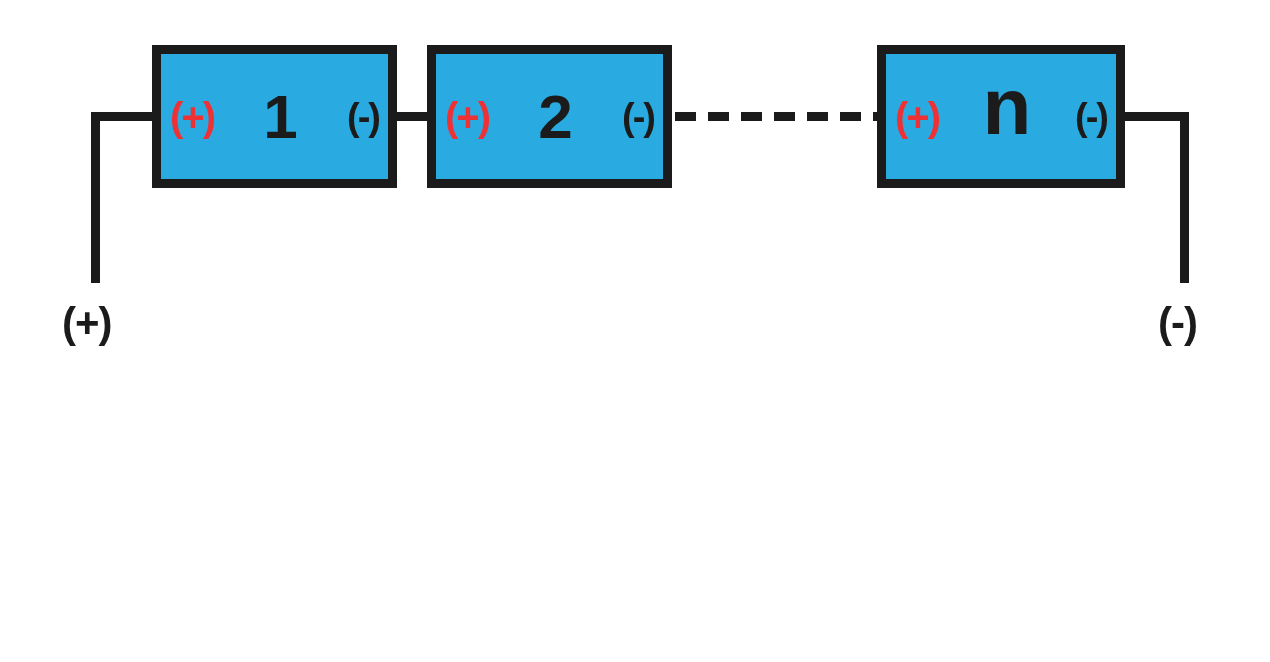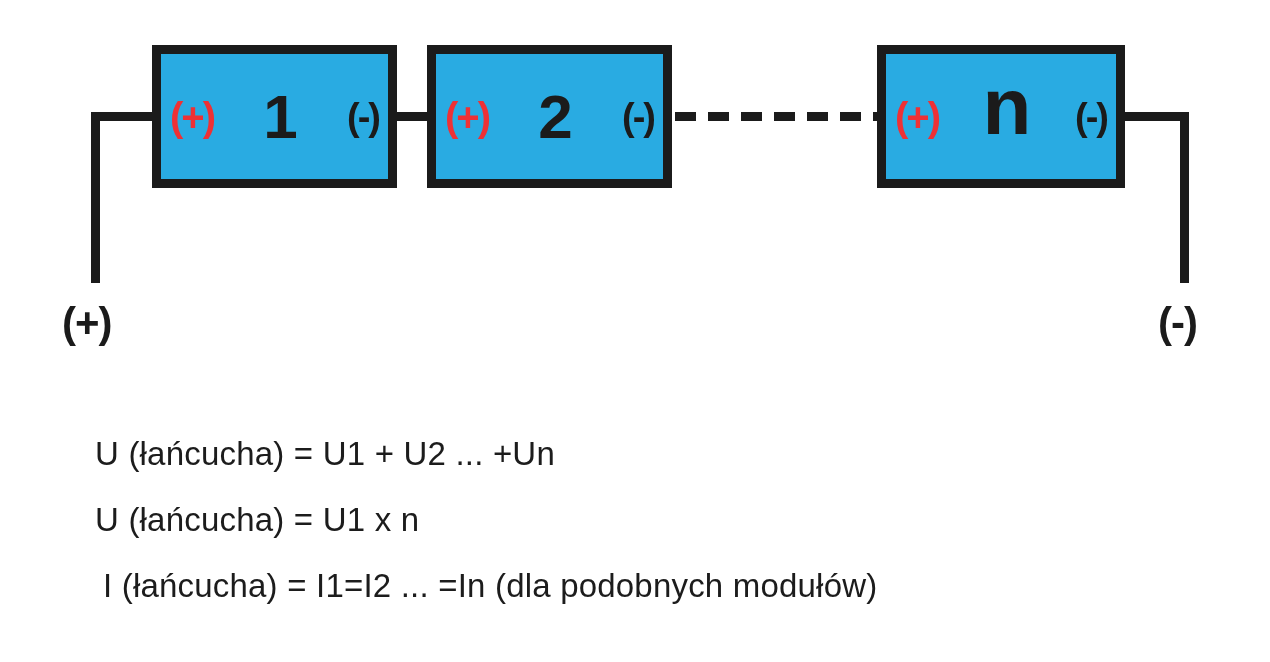--- a/index.html
+++ b/index.html
@@ -88,19 +88,14 @@
 
   <div class="module module-n" style="left:877px;width:248px">
     <span class="plus">(+)</span>
     <span class="num">n</span>
     <span class="minus">(-)</span>
   </div>
 
   <div class="terminal-label pos">(+)</div>
   <div class="terminal-label neg">(-)</div>
 
-  <div class="formulas">
-    <div class="formula-line">U (łańcucha) = U1 + U2 ... +Un</div>
-    <div class="formula-line">U (łańcucha) = U1 x n</div>
-    <div class="formula-line last">I (łańcucha) = I1=I2 ... =In (dla podobnych modułów)</div>
-  </div>
 
 </div>
 
 </body></html>

